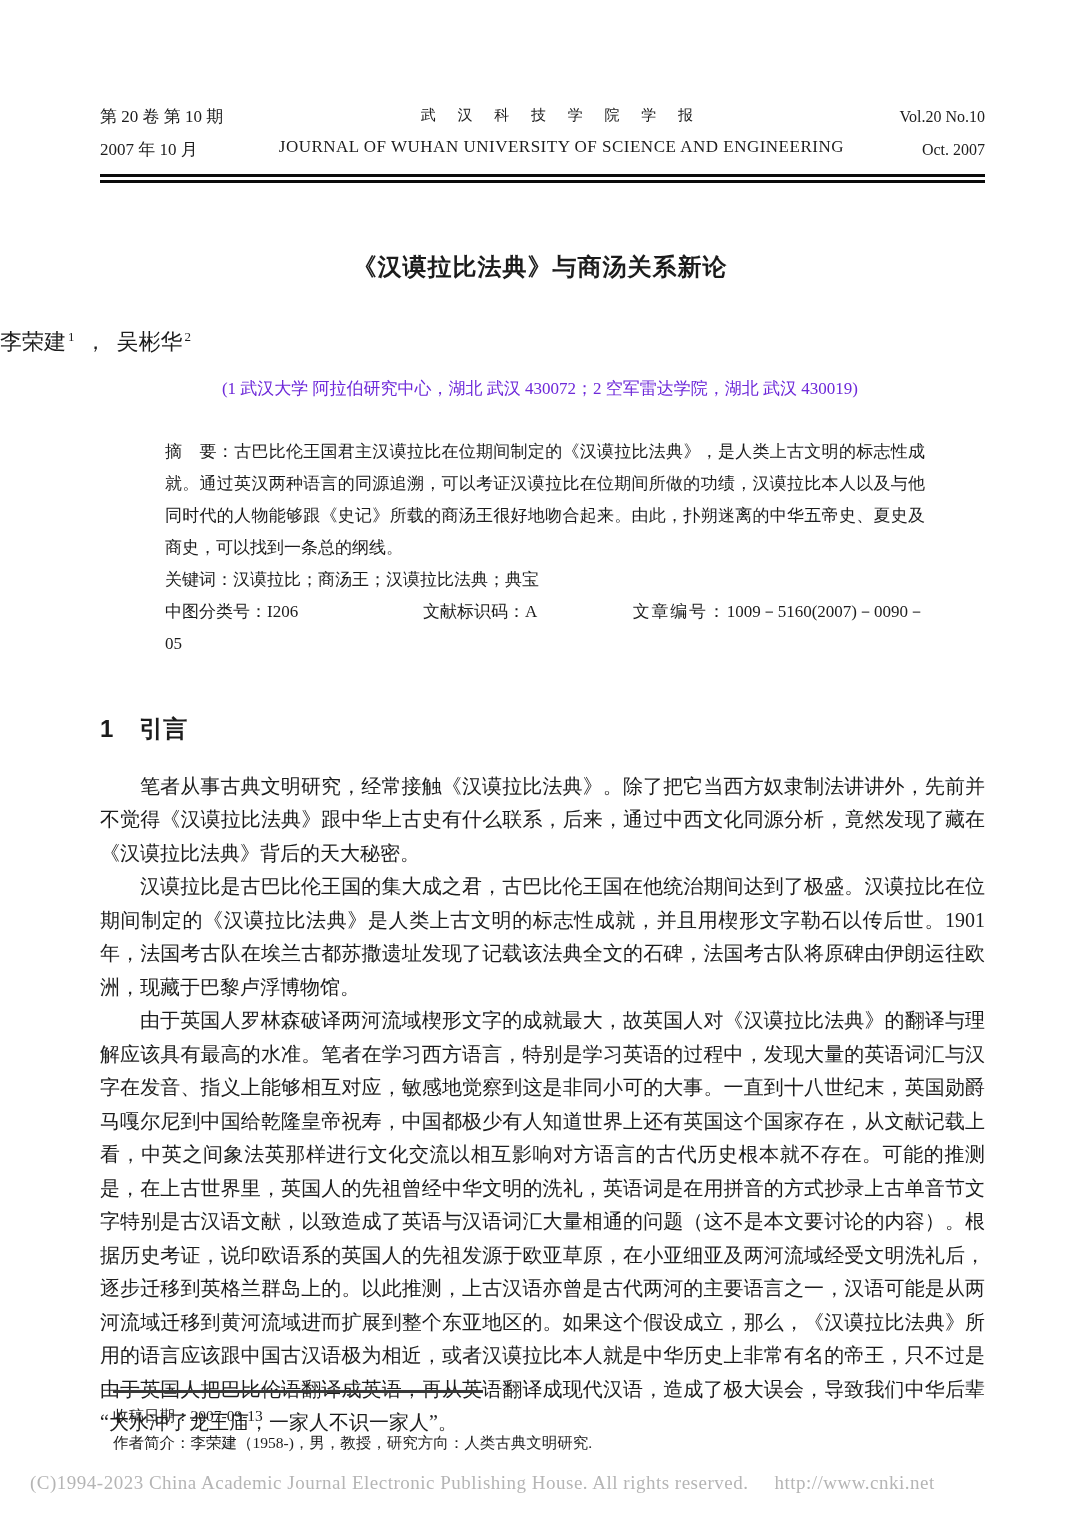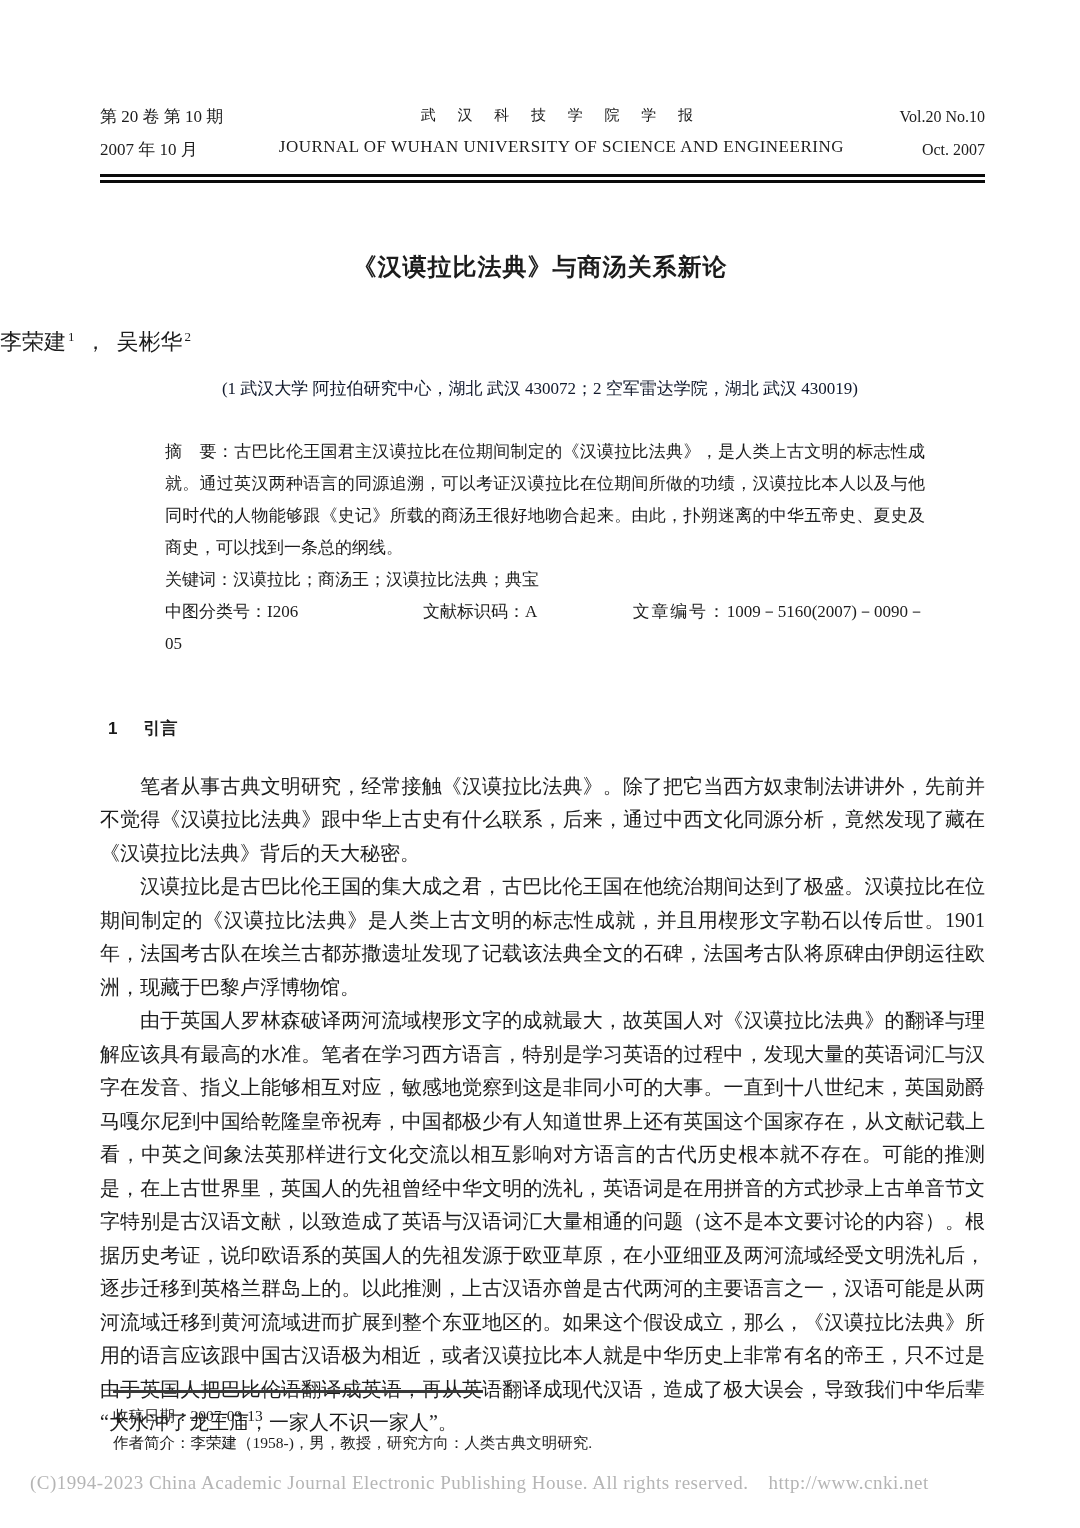--- a/index.html
+++ b/index.html
@@ -36,62 +36,62 @@
     font-size:24px;font-weight:bold;
     letter-spacing:1px;
     font-family:"Liberation Sans", sans-serif;
   }
   .authors{
     margin-top:44px;text-align:left;font-size:22px;
   }
   .authors .sep{margin:0 10px;}
   .sup{font-size:13px;vertical-align:super;margin-left:2px;}
   .affiliation{
-    margin-top:20px;text-align:center;font-size:17px;color:#0f172a;
+    margin-top:20px;text-align:center;font-size:17px;color:#6d28d9;
   }
   
   .meta-block{
     margin:36px 155px 0 165px;
     font-size:17px;line-height:32px;
     text-align:justify;
   }
   .meta-block p{margin:0;}
   .classification{margin-top:0;}
   .classification .clc{display:inline-block;width:258px;}
   .classification .doccode{display:inline-block;width:208px;}
   
   .body{
     margin:52px 95px 0 100px;
     font-size:20px;line-height:33.5px;
   }
   .sec-h1{
     font-family:"Liberation Sans", sans-serif;
-    font-size:17px;font-weight:bold;
-    margin:0 0 24px 8px;
+    font-size:24px;font-weight:bold;
+    margin:0 0 24px 0;
   }
   .sec-h1 .num{margin-right:26px;}
   .para{
     margin:0;text-indent:2em;text-align:justify;
   }
   .sec-gap{height:22px;}
   
   .footnote{
     position:absolute;left:113px;right:95px;top:1390px;
     font-size:15.5px;line-height:27px;
   }
   .footnote-rule{width:370px;height:3px;background:#3a3a3a;margin-bottom:9px;}
   .footnote p{margin:0;}
   
   .copyright{
     position:absolute;left:30px;top:1472px;
     font-size:19px;color:#b5b5b5;
     font-family:"Liberation Serif", serif;
     letter-spacing:0.5px;
   }
-  .copyright .url{margin-left:20px;text-align:right;}
+  .copyright .url{margin-left:26px;text-align:right;}
 </style>
 </head>
 <body>
 
 <div class="page">
 
   <div class="hdr">
     <div class="hdr-left">
       <div>第 20 卷 第 10 期</div>
       <div>2007 年 10 月</div>

